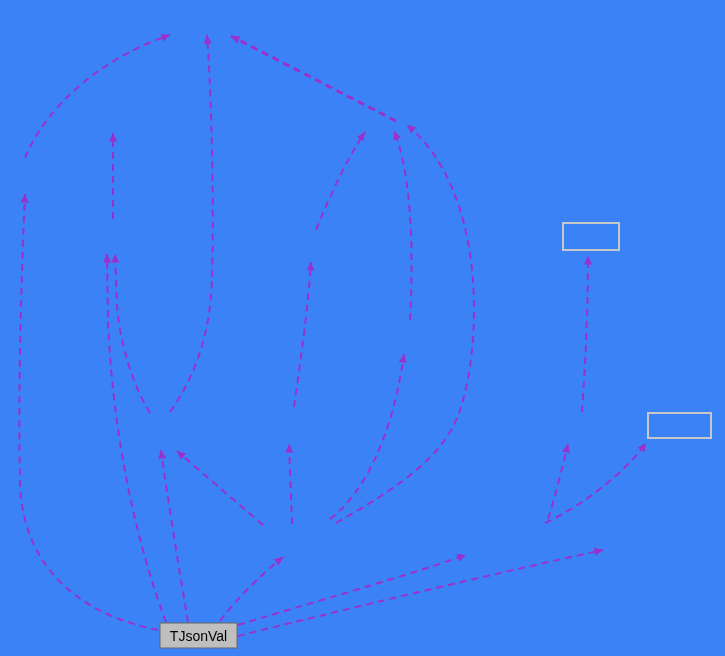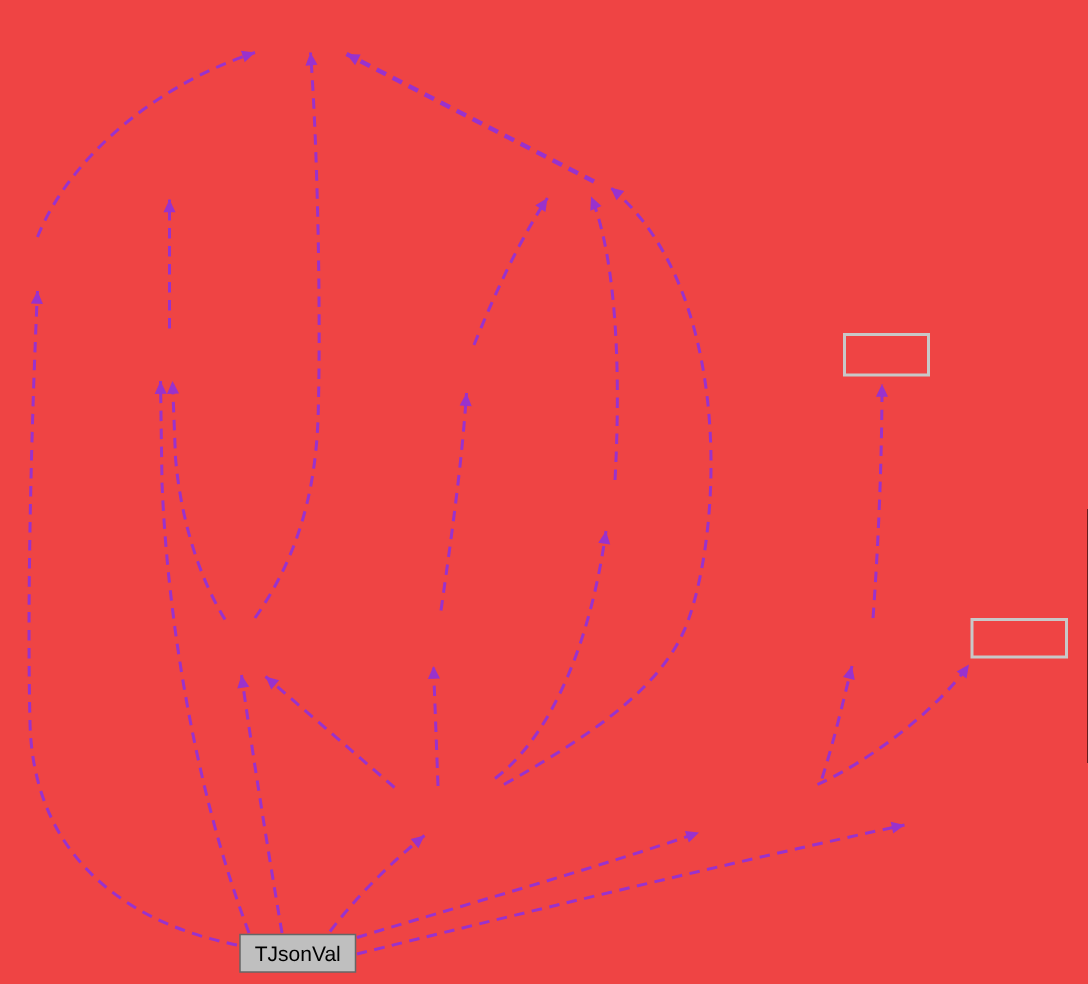--- a/index.html
+++ b/index.html
@@ -4,21 +4,21 @@
 <style>
   html, body {
     margin: 0;
     padding: 0;
     background: #000000;
   }
   .stage {
     position: relative;
     width: 725px;
     height: 656px;
-    background: #ef4444;
+    background: #3b82f6;
     overflow: hidden;
     font-family: "Liberation Sans", sans-serif;
   }
   svg { display: block; }
   .node-label {
     font-family: "Liberation Sans", sans-serif;
     font-size: 14px;
     fill: #000000;
   }
   .graph-edge {

